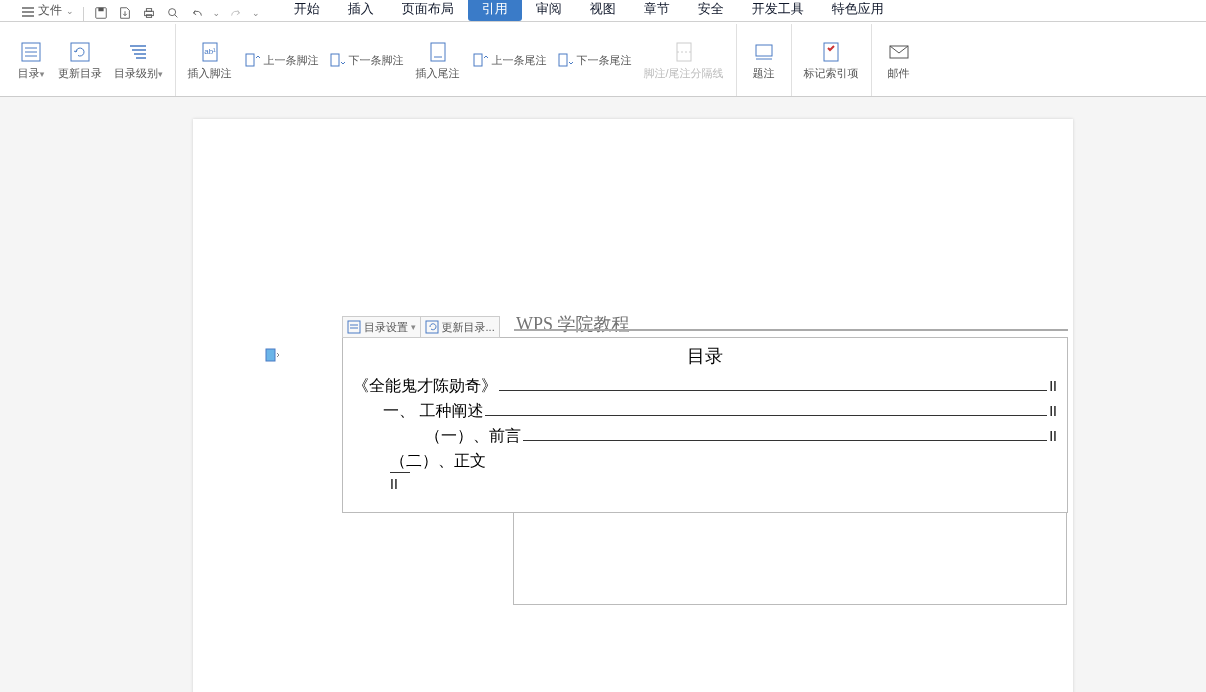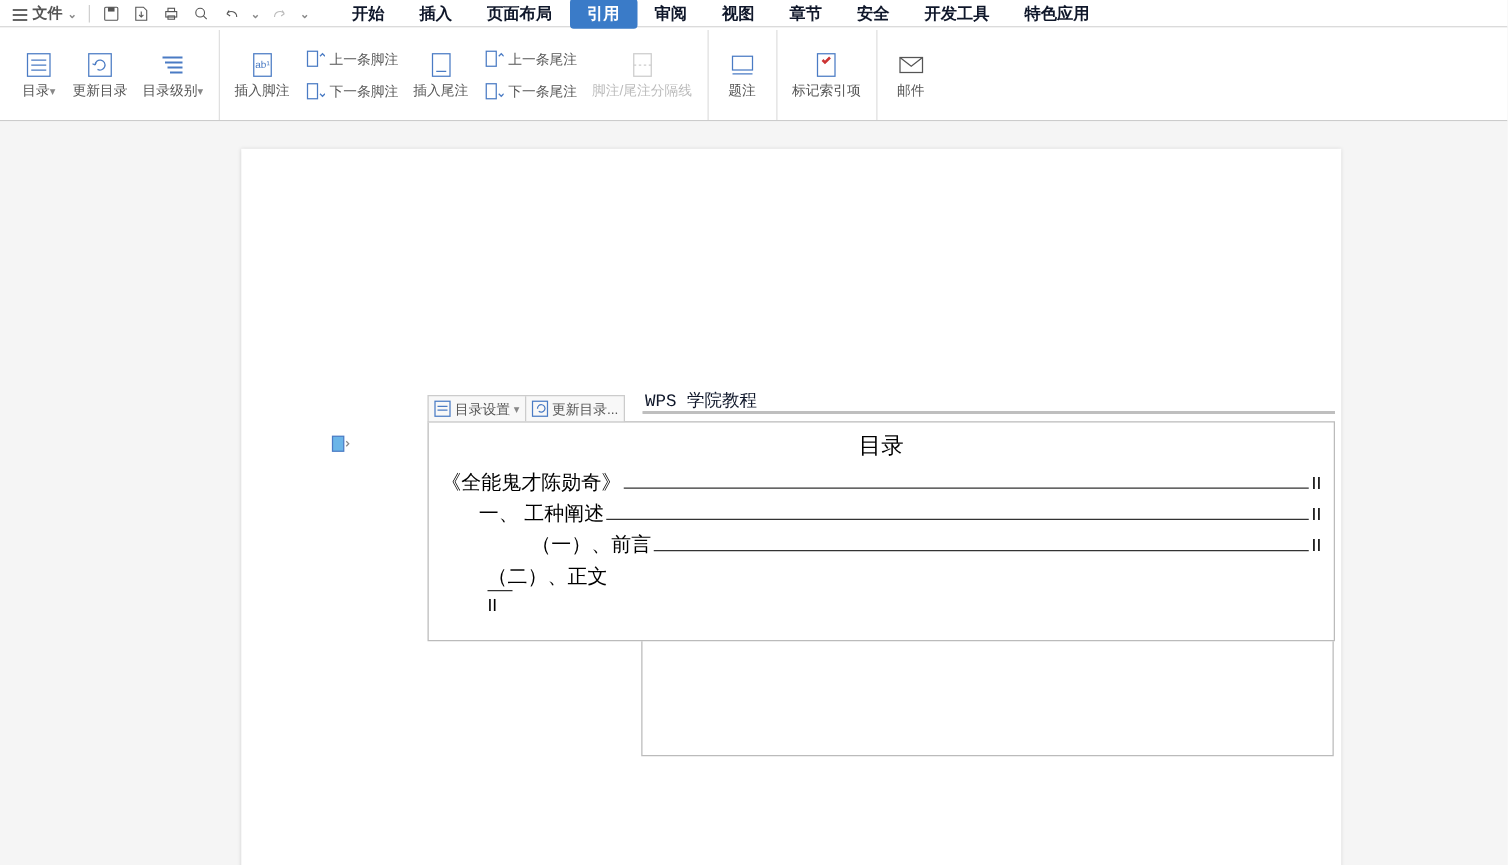--- a/index.html
+++ b/index.html
@@ -1,47 +1,47 @@
 <!DOCTYPE html>
 <html><head>
   <meta charset="utf-8">
   <style>
     * { margin: 0; padding: 0; box-sizing: border-box; font-family: "Microsoft YaHei", SimSun, sans-serif; }
     body { background: #f0f0f0; width: 1206px; height: 692px; overflow: hidden; }
     
-    .menubar { background: #fff; display: flex; align-items: center; height: 22px; border-bottom: 1px solid #d0d0d0; padding: 0 4px; font-weight: bold; }
+    .menubar { background: #fff; display: flex; align-items: flex-end; height: 22px; border-bottom: 1px solid #d0d0d0; padding: 0 16px; }
     .menu-file { display: flex; align-items: center; color: #555; font-size: 12px; padding: 2px 6px; gap: 4px; }
     .menu-file-icon { width: 12px; height: 10px; display: inline-block; }
     .chev { font-size: 9px; color: #888; }
     .quick-icons { display: flex; gap: 8px; margin-left: 6px; align-items: center; }
     .qicon { width: 16px; height: 16px; display: flex; align-items: center; justify-content: center; color: #555; }
     .qicon svg { width: 14px; height: 14px; }
     .sep { width: 1px; height: 14px; background: #d0d0d0; margin: 0 3px; }
     .tabs { display: flex; margin-left: 20px; gap: 0; }
     .tab { font-size: 13px; color: #0f172a; padding: 3px 14px; cursor: pointer; }
     .tab.active { background: #3a7bc8; color: #fff; border-radius: 3px; }
     
     .ribbon { background: #fff; height: 75px; display: flex; border-bottom: 1px solid #ccc; padding: 2px 4px 0; }
     .rgroup { display: flex; border-right: 1px solid #e0e0e0; padding: 0 6px; align-items: center; }
     .bigbtn { display: flex; flex-direction: column; align-items: center; justify-content: center; padding: 3px 6px; color: #555; font-size: 12px; min-width: 42px; height: 68px; }
     .bigbtn .ico { width: 24px; height: 24px; margin-bottom: 3px; display: flex; align-items: center; justify-content: center; }
     .bigbtn .lbl { font-size: 11px; text-align: center; line-height: 13px; }
-    .smallcol { display: flex; flex-direction: column; justify-content: center; gap: 6px; padding: 2px 4px; }
+    .smallcol { display: flex; flex-direction: row; justify-content: center; gap: 6px; padding: 2px 4px; }
     .smallbtn { display: flex; align-items: center; gap: 4px; font-size: 11px; color: #555; padding: 2px 2px; }
     .smallbtn .si { width: 16px; height: 16px; display: flex; align-items: center; justify-content: center; }
     .disabled { color: #bbb; }
     
     .workspace { position: relative; background: #f5f5f5; height: 595px; overflow: hidden; }
     .page { position: absolute; left: 193px; top: 22px; width: 880px; height: 1000px; background: #fff; box-shadow: 0 0 3px rgba(0,0,0,0.15); }
     
     .toc-toolbar { position: absolute; left: 342px; top: 219px; height: 22px; display: flex; align-items: center; background: #f8f8f8; border: 1px solid #ccc; z-index: 3; }
     .toc-tb-btn { display: flex; align-items: center; font-size: 11px; color: #555; padding: 0 4px; gap: 3px; border-right: 1px solid #ccc; height: 100%; }
     .toc-tb-btn .ti { width: 14px; height: 14px; }
     
-    .toc-header { position: absolute; left: 516px; top: 215px; font-size: 14px; color: #0f172a; font-family: Liberation Mono, monospace; }
+    .toc-header { position: absolute; left: 516px; top: 215px; font-size: 18px; color: #737373; font-family: Liberation Serif, serif; }
     
     .toc-box { position: absolute; left: 342px; top: 240px; width: 726px; border: 1px solid #bbb; padding: 6px 10px 16px; background: #fff; z-index: 2; }
     .toc-border-top { position: absolute; left: 514px; top: 232px; width: 554px; height: 2px; border-top: 1px solid #aaa; border-bottom: 1px solid #aaa; z-index: 2; }
     .toc-title { text-align: center; font-size: 18px; font-family: SimSun; margin-bottom: 8px; }
     .toc-row { display: flex; align-items: baseline; font-size: 16px; font-family: SimSun; margin: 4px 0; white-space: nowrap; }
     .toc-text { flex: 0 0 auto; }
     .toc-fill { flex: 1 1 auto; border-bottom: 1px solid #333; margin: 0 2px 3px; min-width: 20px; }
     .toc-page { flex: 0 0 auto; font-size: 14px; }
     .lvl0 { padding-left: 0; }
     .lvl1 { padding-left: 30px; }

